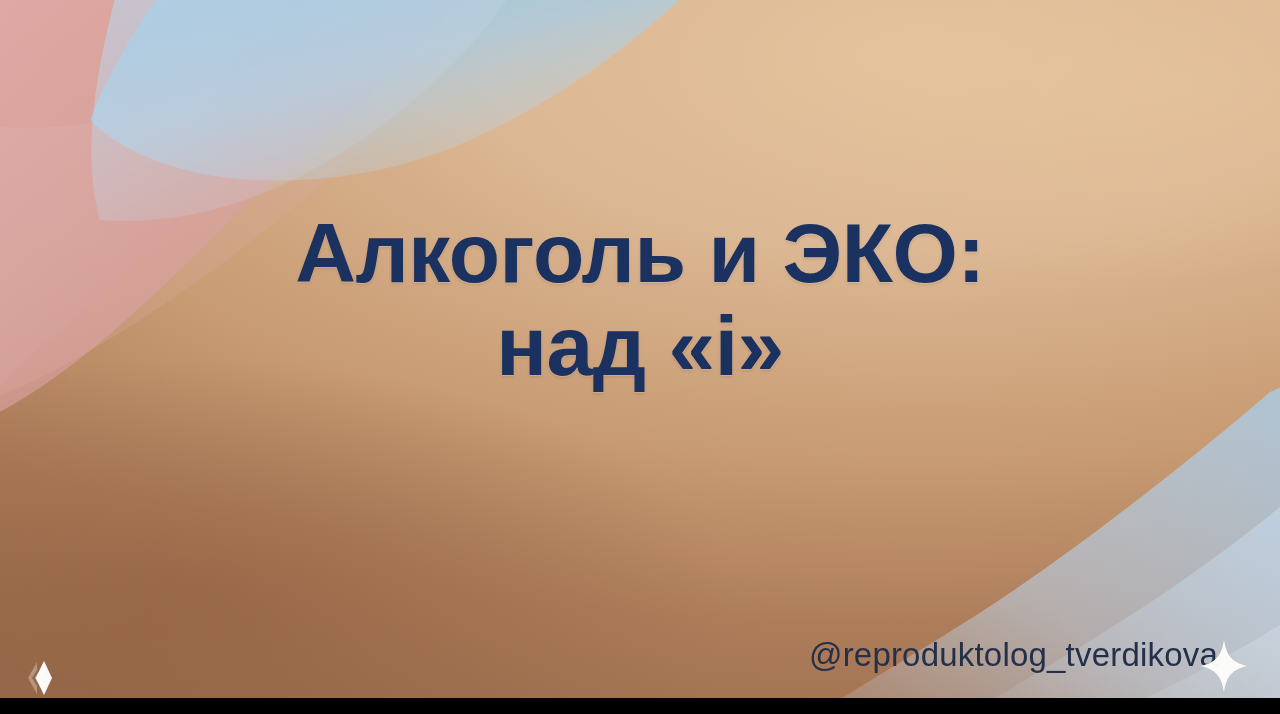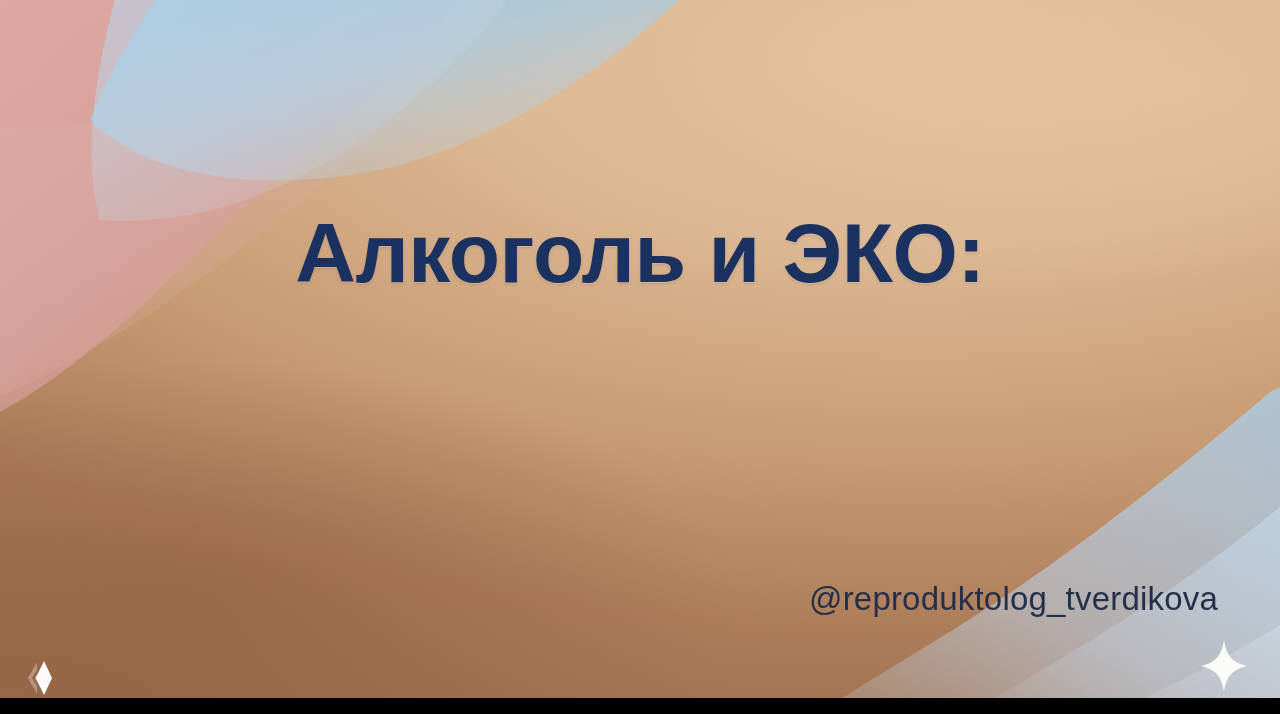--- a/index.html
+++ b/index.html
@@ -59,21 +59,21 @@
     white-space: nowrap;
     text-shadow:
       0 1px 0 rgba(255,255,255,0.22),
       0 2px 3px rgba(90,58,35,0.16);
   }
 
   
   #handle {
     position: absolute;
     right: 62px;
-    top: 580px;
+    top: 636px;
     color: #24304a;
     font-size: 33px;
     font-weight: 400;
     letter-spacing: 0.2px;
     white-space: nowrap;
     z-index: 6;
   }
 
   
   #logo-mark {
@@ -155,20 +155,21 @@
     <path d="M 120 -20 L 520 -20 C 470 60, 380 140, 280 186 C 220 213, 160 224, 100 220 C 80 150, 98 60, 120 -20 Z" fill="url(#gBlueTop2)"></path>
 
     <path d="M 1320 380 L 1320 754 L 760 754 C 830 700, 930 648, 1020 586 C 1110 524, 1210 444, 1270 392 C 1290 382, 1308 378, 1320 380 Z" fill="url(#gBlueR1)"></path>
     <path d="M 1320 470 L 1320 754 L 900 754 C 970 712, 1070 656, 1160 596 C 1230 548, 1290 502, 1320 470 Z" fill="url(#gBlueR2)"></path>
     <path d="M 1320 600 L 1320 754 L 1020 754 C 1090 726, 1180 684, 1255 640 C 1285 622, 1306 610, 1320 600 Z" fill="url(#gBlueR3)"></path>
     <path d="M 1320 690 L 1320 754 L 1060 754 C 1130 740, 1230 716, 1320 690 Z" fill="url(#gPinkBR)"></path>
   </svg>
 
   <div id="title-block">
     <span class="title-line">Алкоголь и ЭКО:</span>
+    <span class="title-line">над «i»</span>
   </div>
 
   <div id="handle">@reproduktolog_tverdikova</div>
 
   <svg id="logo-mark" viewBox="0 0 56 52">
     <path d="M 12 26 L 21 10 L 21 18 L 16 26 L 21 34 L 21 42 Z" fill="#ffffff" opacity="0.30"></path>
     <path d="M 19 26 L 28 10 L 28 18 L 23 26 L 28 34 L 28 42 Z" fill="#ffffff" opacity="0.60"></path>
     <path d="M 36 26 L 28 9 L 20 26 L 28 43 Z" fill="#ffffff" opacity="0.97"></path>
   </svg>
 

